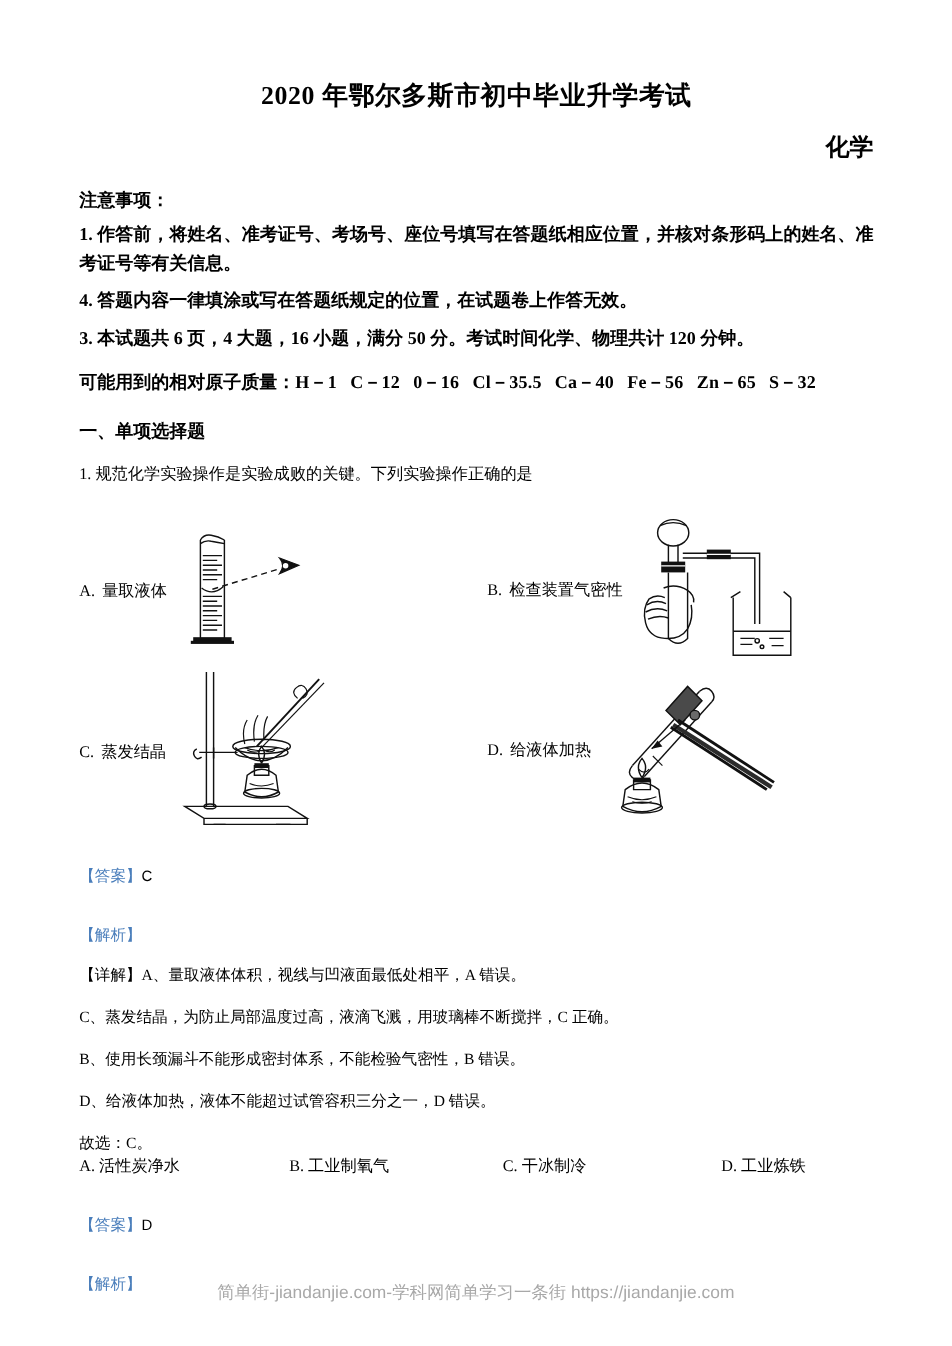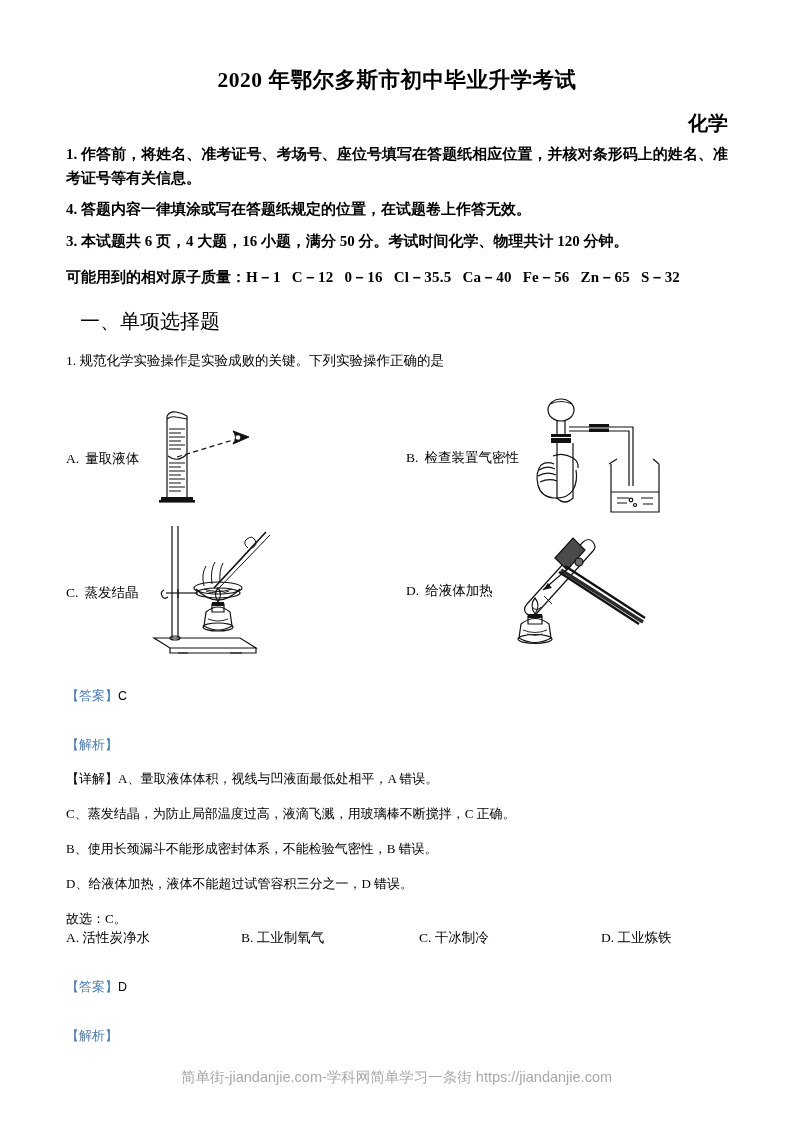--- a/index.html
+++ b/index.html
@@ -68,24 +68,23 @@
   .atomic-line .masses {
     letter-spacing: 0.2px;
   }
   .atomic-line .mass-item {
     margin-right: 11px;
     white-space: nowrap;
   }
 
   
   .section-heading {
-    font-size: 20px;
-    font-weight: normal;
+    font-size: 15px;
+    font-weight: bold;
     margin-top: 20px;
-    margin-left: 14px;
   }
 
   
   .question-stem {
     font-size: 13.5px;
     margin-top: 16px;
     line-height: 1.5;
   }
   .opts-row {
     display: flex;
@@ -149,20 +148,21 @@
 </style>
 </head>
 <body>
 
 <div class="page">
   <div class="content">
 
     <div class="title-main">2020 年鄂尔多斯市初中毕业升学考试</div>
     <div class="title-sub">化学</div>
 
+    <div class="notice-heading">注意事项：</div>
     <div class="notice-item">1. 作答前，将姓名、准考证号、考场号、座位号填写在答题纸相应位置，并核对条形码上的姓名、准考证号等有关信息。</div>
     <div class="notice-item">4. 答题内容一律填涂或写在答题纸规定的位置，在试题卷上作答无效。</div>
     <div class="notice-item">3. 本试题共 6 页，4 大题，16 小题，满分 50 分。考试时间化学、物理共计 120 分钟。</div>
 
     <div class="atomic-line">
       <span>可能用到的相对原子质量：</span><span class="masses"><span class="mass-item">H－1</span><span class="mass-item">C－12</span><span class="mass-item">0－16</span><span class="mass-item">Cl－35.5</span><span class="mass-item">Ca－40</span><span class="mass-item">Fe－56</span><span class="mass-item">Zn－65</span><span class="mass-item">S－32</span></span>
     </div>
 
     <div class="section-heading">一、单项选择题</div>
 

